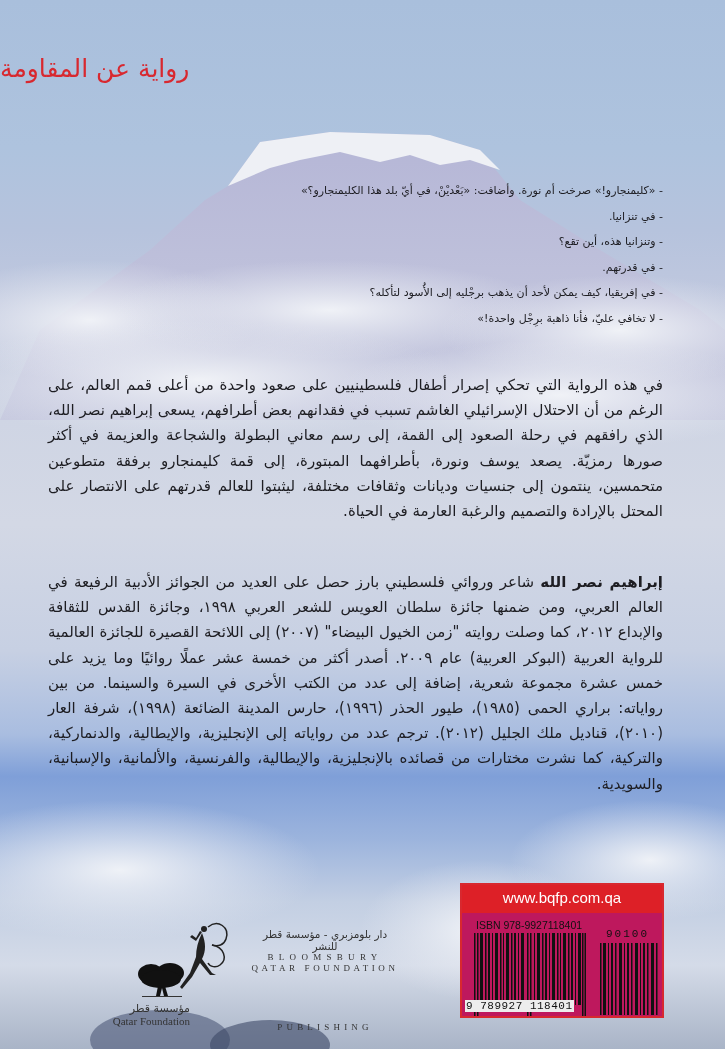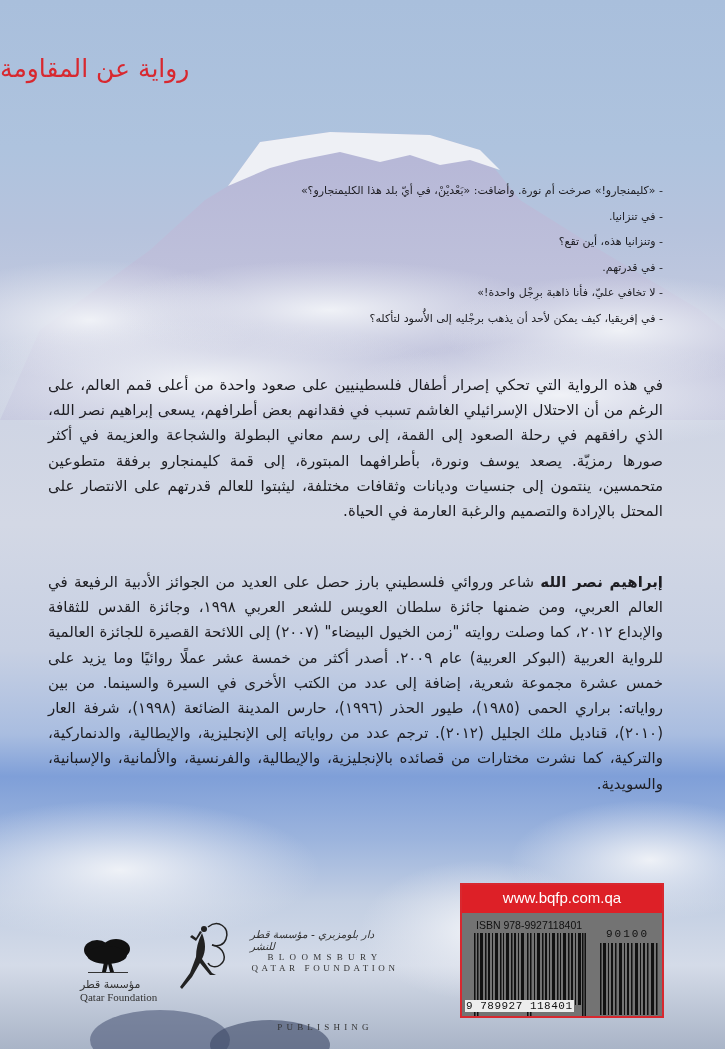--- a/index.html
+++ b/index.html
@@ -34,46 +34,46 @@
       position: absolute; right: 62px; width: 615px;
       direction: rtl; text-align: justify; text-align-last: right;
       font-family: "DejaVu Sans", sans-serif; font-size: 15px; line-height: 25.2px;
       color: #1d1d22;
     }
     .p1 { top: 373px; }
     .p2 { top: 570px; }
     .p2 b { font-weight: 700; }
     .barcode-box {
       position: absolute; left: 460px; top: 883px; width: 204px; height: 135px;
-      background: #737373; border: 2px solid #d8282f; box-sizing: border-box;
+      background: #be185d; border: 2px solid #d8282f; box-sizing: border-box;
     }
     .barcode-url {
       background: #dd2027; color: #ffffff; height: 28px; line-height: 26px;
       text-align: center; font-family: "Liberation Sans", sans-serif; font-size: 15px;
     }
     .isbn-label {
       position: absolute; left: 14px; top: 34px; font-family: "Liberation Sans", sans-serif;
       font-size: 10.5px; color: #111;
     }
     .bars-main { position: absolute; left: 12px; top: 48px; width: 112px; height: 83px; }
     .bars-addon { position: absolute; left: 138px; top: 58px; width: 58px; height: 72px; }
     .addon-label {
       position: absolute; left: 144px; top: 43px; font-family: "Liberation Mono", monospace;
       font-size: 11px; letter-spacing: 2px; color: #111;
     }
     .isbn-digits {
       position: absolute; left: 3px; top: 115px; font-family: "Liberation Mono", monospace;
       font-size: 11px; color: #111; background: #ededed; padding: 0 1px; letter-spacing: 0.5px;
     }
-    .qf-logo { position: absolute; left: 80px; top: 938px; width: 110px; height: 70px; text-align: left; }
+    .qf-logo { position: absolute; left: 80px; top: 962px; width: 110px; height: 70px; text-align: right; }
     .qf-ar { font-size: 11px; color: #333; direction: rtl; margin-top: -2px; }
     .qf-en { font-family: "Liberation Serif", serif; font-size: 11px; color: #333; }
     .bqfp-figure { position: absolute; left: 172px; top: 915px; width: 60px; height: 80px; }
     .bqfp-text { position: absolute; left: 250px; top: 928px; width: 150px; text-align: center; color: #333; }
-    .bqfp-ar { font-size: 10.5px; direction: rtl; text-align: left; font-style: italic; }
+    .bqfp-ar { font-size: 10.5px; direction: rtl; text-align: center; }
     .bqfp-en { font-family: "Liberation Serif", serif; font-size: 9px; letter-spacing: 5.3px; line-height: 11px; }
     .bqfp-en.l2 { letter-spacing: 3.6px; }
     .bqfp-en.l3 { letter-spacing: 4.2px; margin-top: 48px; }
   </style>
 </head>
 <body>
 
 <div class="cover"></div>
 
 <svg class="mountain" viewBox="0 0 725 1049" preserveAspectRatio="none">
@@ -103,22 +103,22 @@
 
 <div class="title">
   <div>رواية عن المقاومة</div>
 </div>
 
 <div class="dialogue">
   <div>- «كليمنجارو!» صرخت أم نورة. وأضافت: «بَعْديْنْ، في أيّ بلد هذا الكليمنجارو؟»</div>
   <div>- في تنزانيا.</div>
   <div>- وتنزانيا هذه، أين تقع؟</div>
   <div>- في قدرتهم.</div>
+  <div>- في إفريقيا، كيف يمكن لأحد أن يذهب برجْليه إلى الأُسود لتأكله؟</div>
   <div>- لا تخافي عليّ، فأنا ذاهبة برِجْل واحدة!»</div>
-  <div>- في إفريقيا، كيف يمكن لأحد أن يذهب برجْليه إلى الأُسود لتأكله؟</div>
 </div>
 
 <div class="para p1">في هذه الرواية التي تحكي إصرار أطفال فلسطينيين على صعود واحدة من أعلى قمم العالم، على الرغم من أن الاحتلال الإسرائيلي الغاشم تسبب في فقدانهم بعض أطرافهم، يسعى إبراهيم نصر الله، الذي رافقهم في رحلة الصعود إلى القمة، إلى رسم معاني البطولة والشجاعة والعزيمة في أكثر صورها رمزيّة. يصعد يوسف ونورة، بأطرافهما المبتورة، إلى قمة كليمنجارو برفقة متطوعين متحمسين، ينتمون إلى جنسيات وديانات وثقافات مختلفة، ليثبتوا للعالم قدرتهم على الانتصار على المحتل بالإرادة والتصميم والرغبة العارمة في الحياة.</div>
 
 <div class="para p2">
   <b>إبراهيم نصر الله</b>
   <span>شاعر وروائي فلسطيني بارز حصل على العديد من الجوائز الأدبية الرفيعة في العالم العربي، ومن ضمنها جائزة سلطان العويس للشعر العربي ١٩٩٨، وجائزة القدس للثقافة والإبداع ٢٠١٢، كما وصلت روايته "زمن الخيول البيضاء" (٢٠٠٧) إلى اللائحة القصيرة للجائزة العالمية للرواية العربية (البوكر العربية) عام ٢٠٠٩. أصدر أكثر من خمسة عشر عملًا روائيًا وما يزيد على خمس عشرة مجموعة شعرية، إضافة إلى عدد من الكتب الأخرى في السيرة والسينما. من بين رواياته: براري الحمى (١٩٨٥)، طيور الحذر (١٩٩٦)، حارس المدينة الضائعة (١٩٩٨)، شرفة العار (٢٠١٠)، قناديل ملك الجليل (٢٠١٢). ترجم عدد من رواياته إلى الإنجليزية، والإيطالية، والدنماركية، والتركية، كما نشرت مختارات من قصائده بالإنجليزية، والإيطالية، والفرنسية، والألمانية، والإسبانية، والسويدية.</span>
 </div>
 
 <div class="qf-logo">

